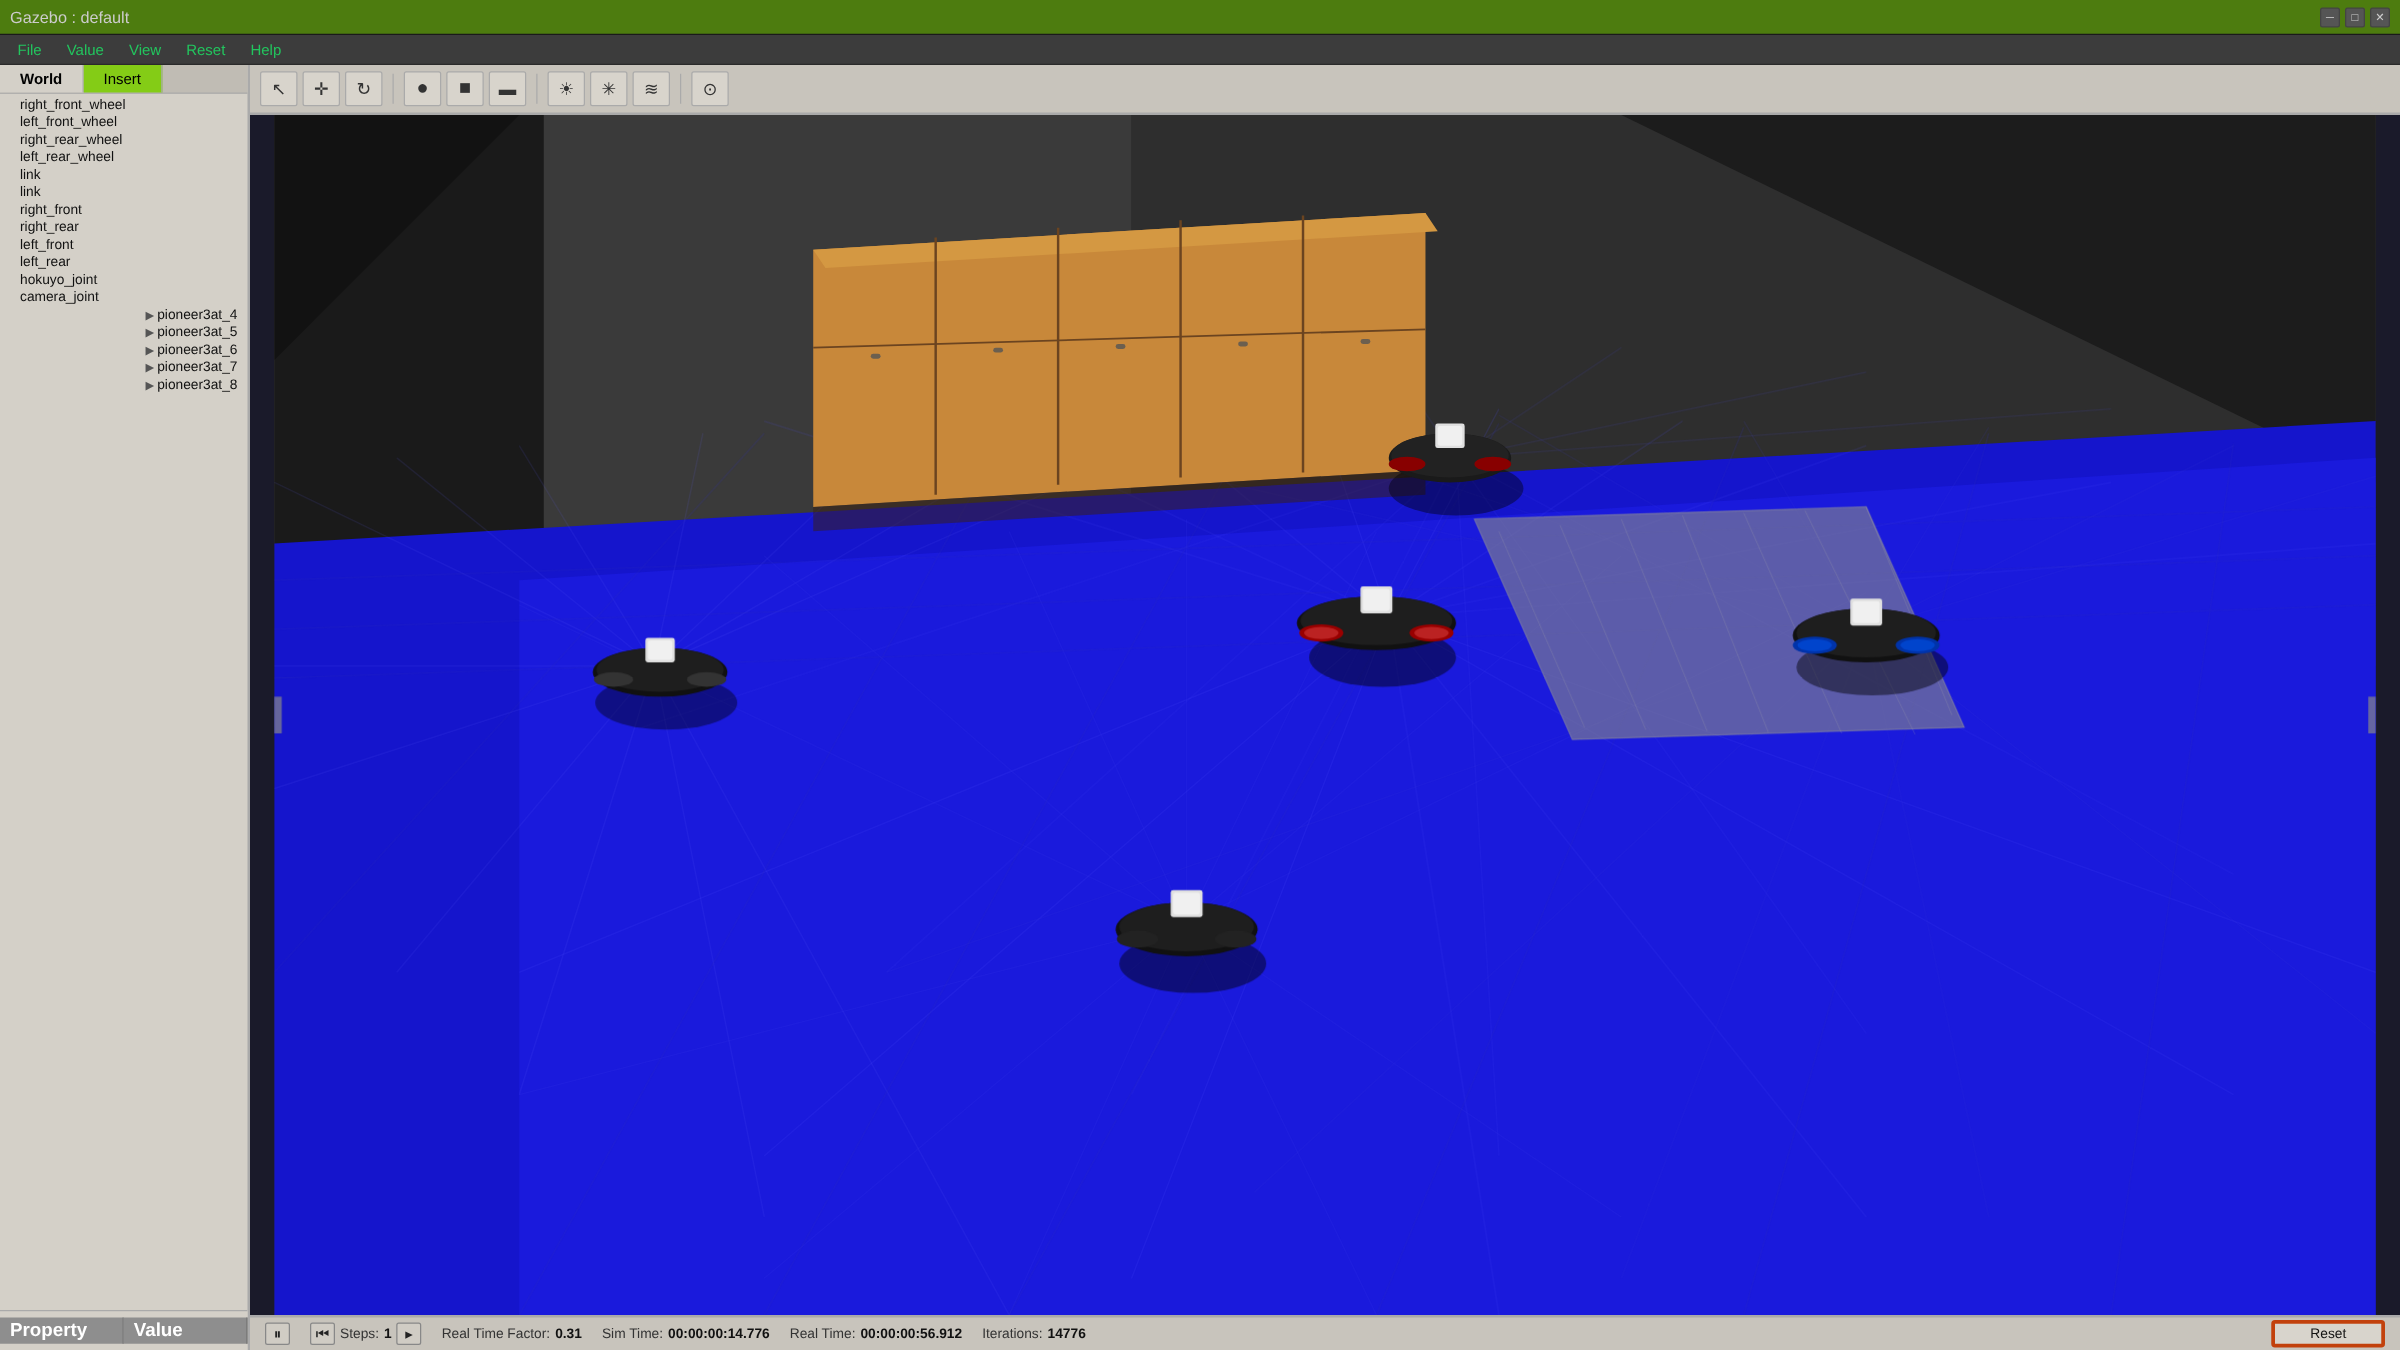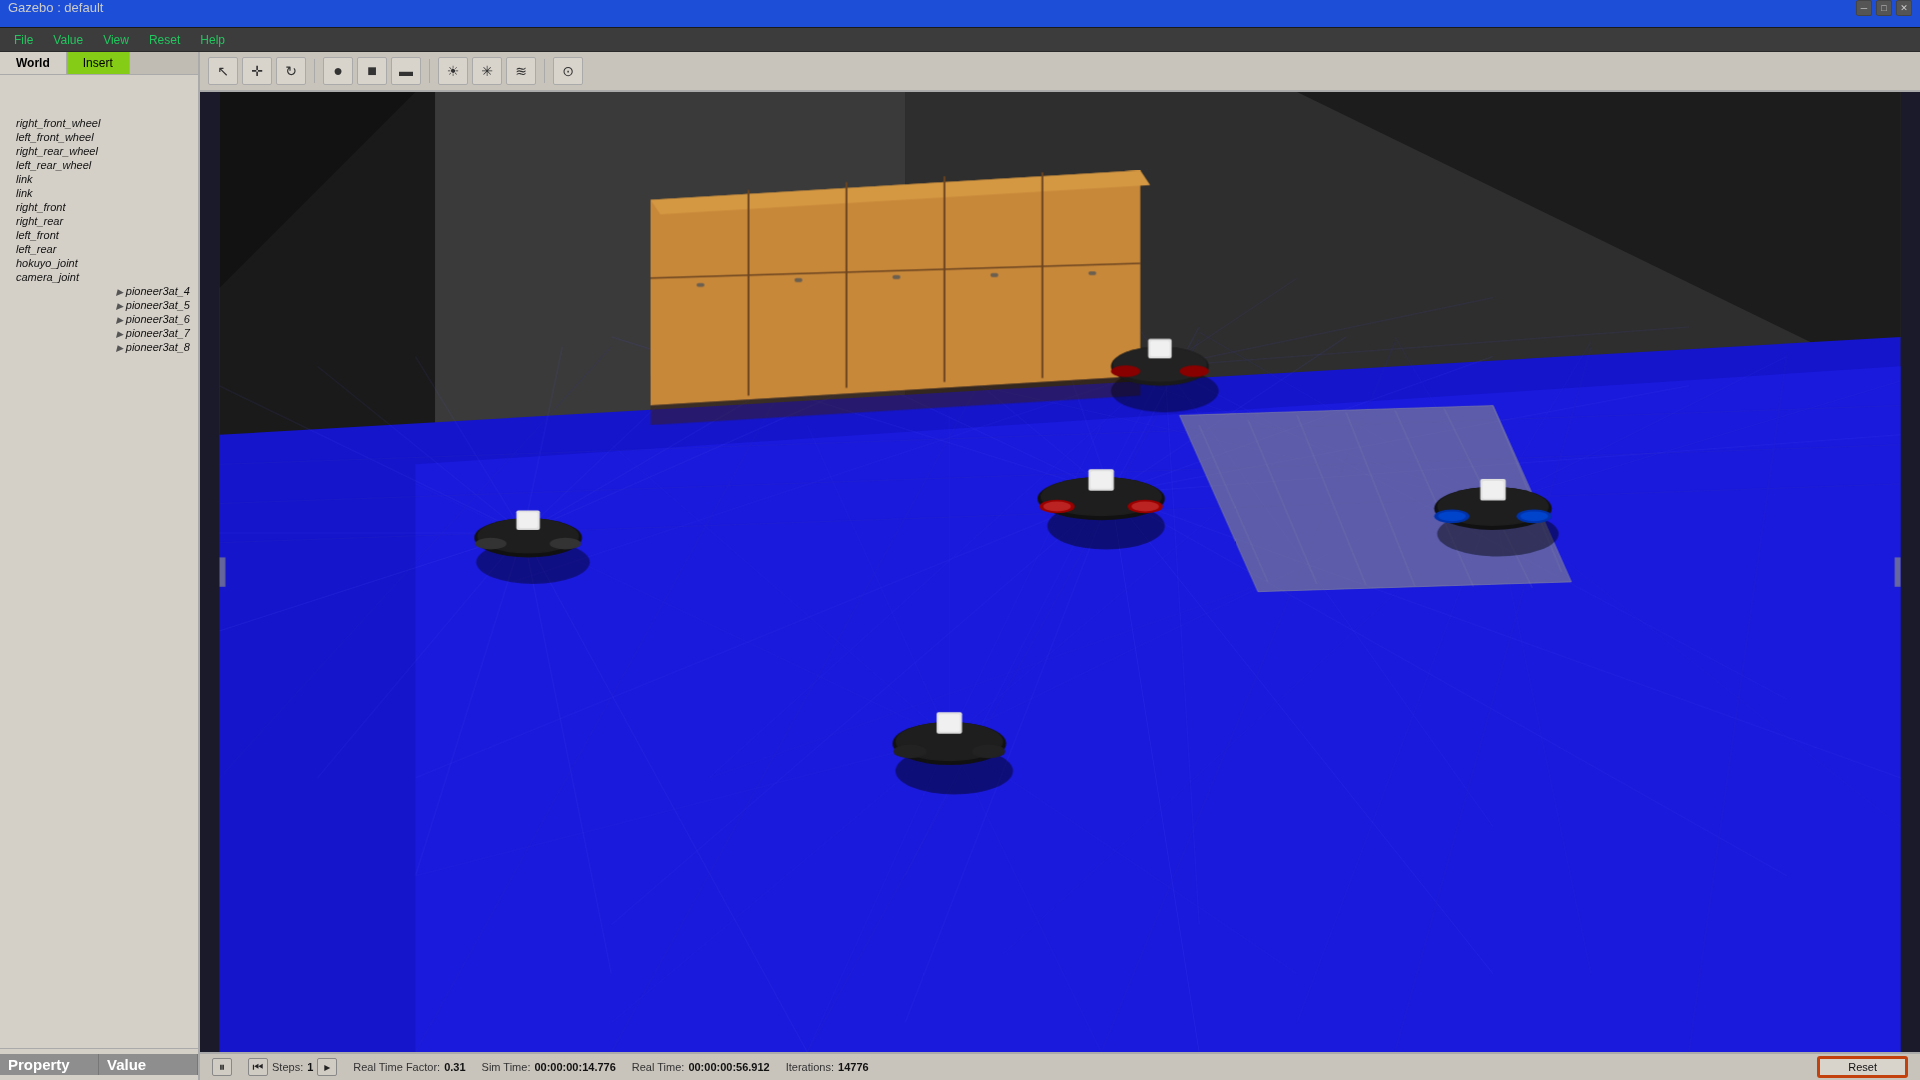--- a/index.html
+++ b/index.html
@@ -9,23 +9,23 @@
       background: #3c3c3c;
       font-family: 'Arial', sans-serif;
       font-size: 12px;
       color: #ddd;
       overflow: hidden;
     }
 
     
     #titlebar {
       height: 28px;
-      background: #1d4ed8;
-      display: flex;
-      align-items: flex-start;
+      background: #4d7c0f;
+      display: flex;
+      align-items: center;
       justify-content: space-between;
       padding: 0 8px;
       border-bottom: 1px solid #1a1a1a;
     }
     #titlebar-title {
       font-size: 13px;
       color: #ccc;
     }
     #titlebar-controls {
       display: flex;
@@ -69,21 +69,20 @@
 
     
     #sidebar {
       width: 200px;
       background: #d4d0c8;
       color: #000;
       display: flex;
       flex-direction: column;
       border-right: 2px solid #aaa;
       flex-shrink: 0;
-      gap: 39px;
     }
     #sidebar-tabs {
       display: flex;
       background: #c0bcb4;
       border-bottom: 1px solid #aaa;
     }
     .sidebar-tab {
       padding: 4px 16px;
       cursor: pointer;
       font-size: 12px;
@@ -102,21 +101,20 @@
       flex: 1;
       overflow-y: auto;
       padding: 2px 0;
     }
     .tree-item {
       padding: 1px 8px 1px 16px;
       cursor: pointer;
       font-size: 11px;
       color: #111;
       white-space: nowrap;
-      font-style: italic;
     }
     .tree-item.has-arrow {
       padding-left: 4px;
       text-align: right;
     }
     .tree-item.has-arrow::before {
       content: '▶ ';
       font-size: 9px;
       color: #555;
     }

